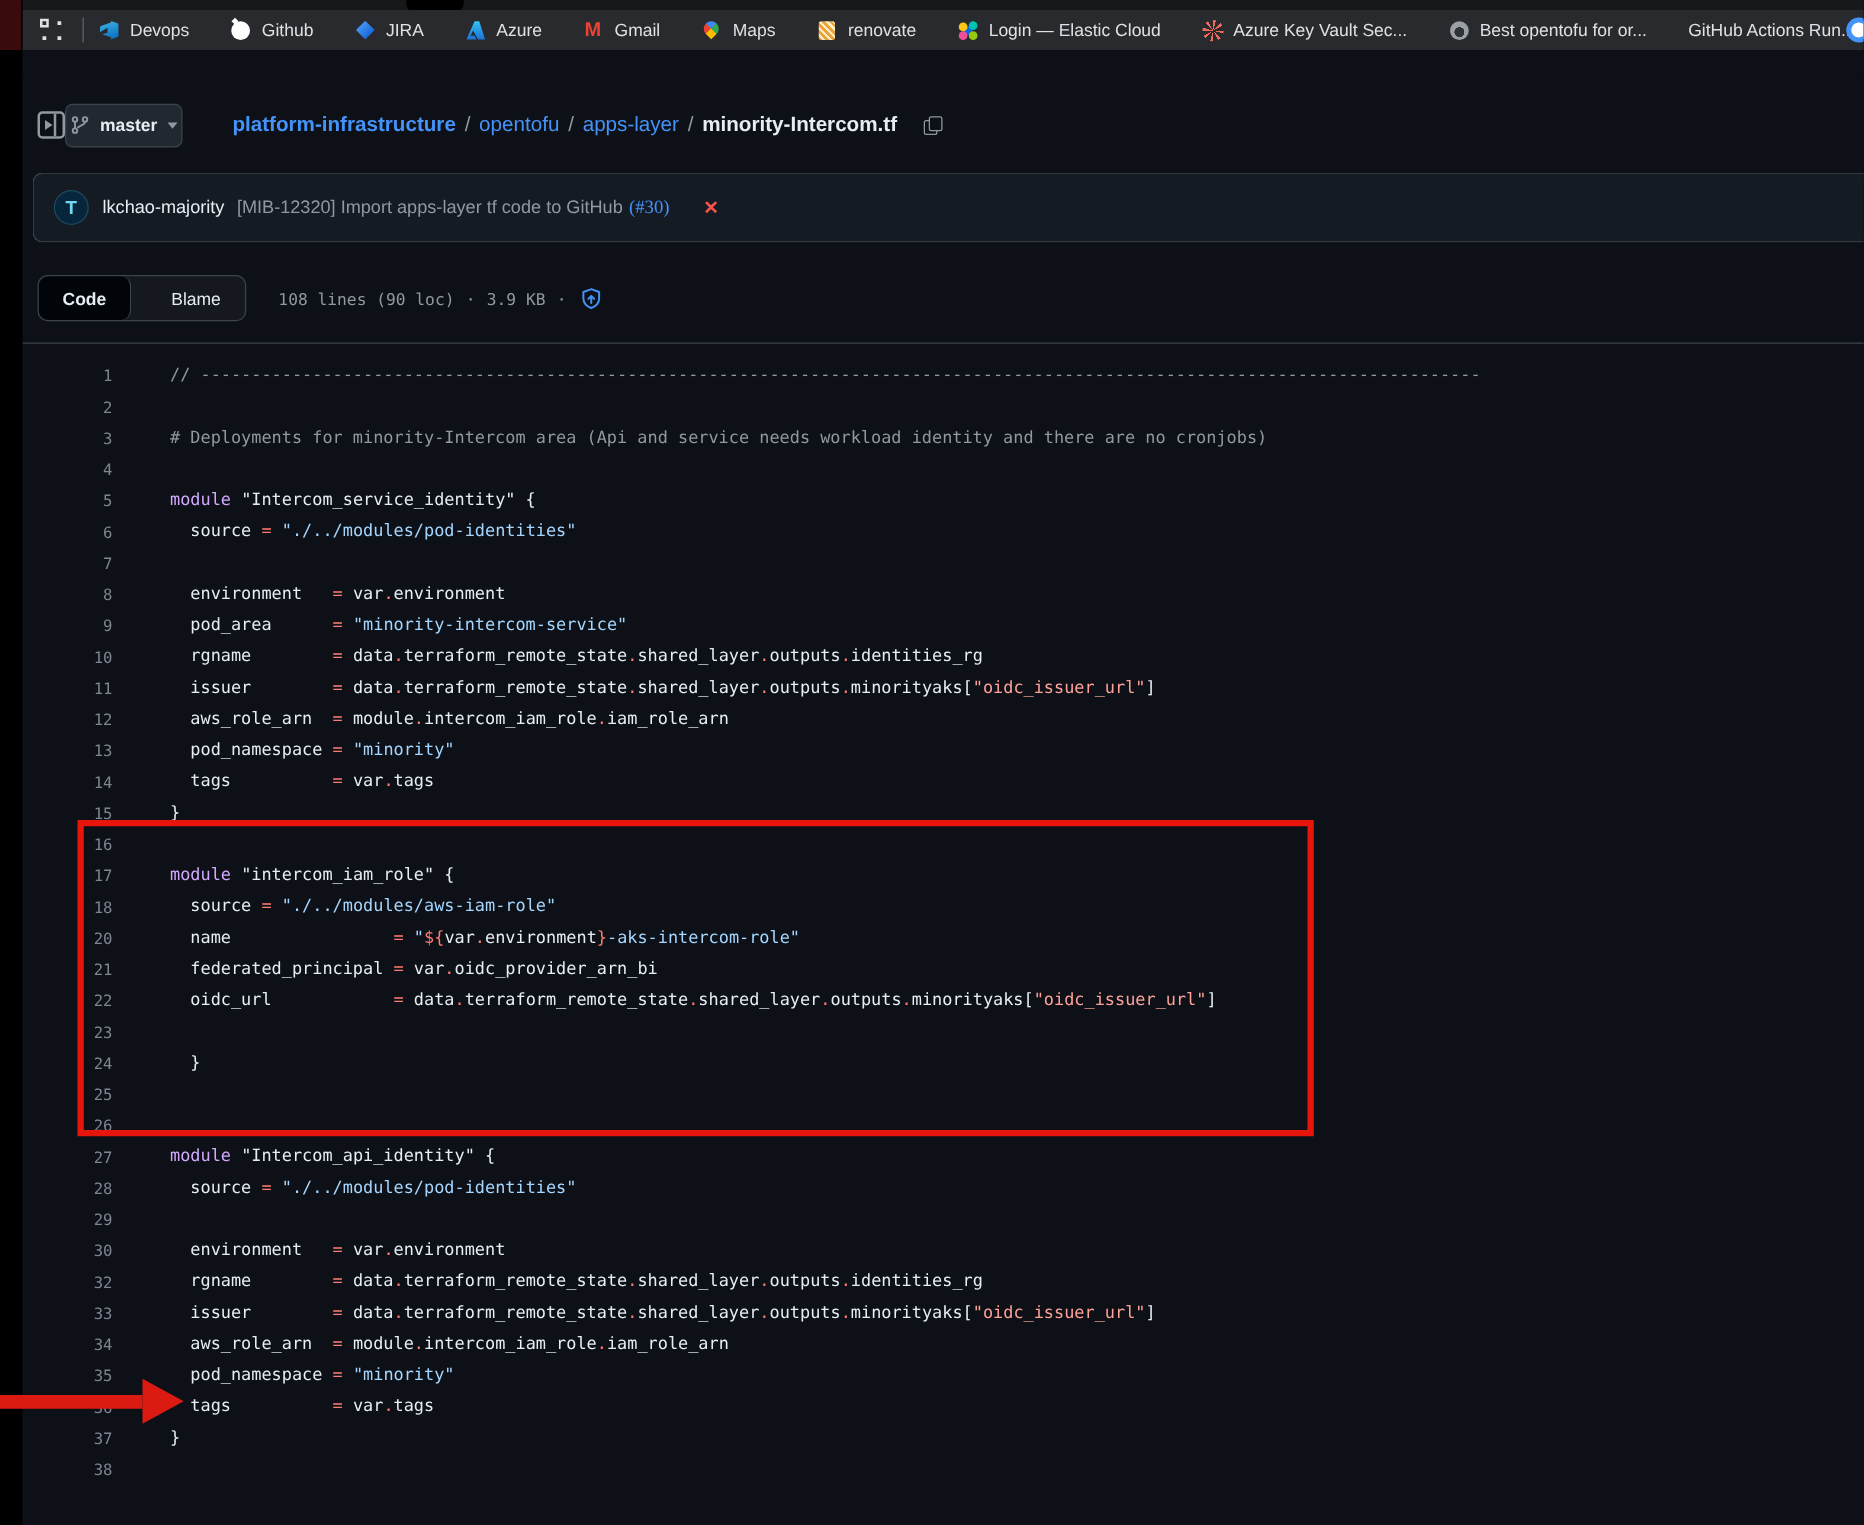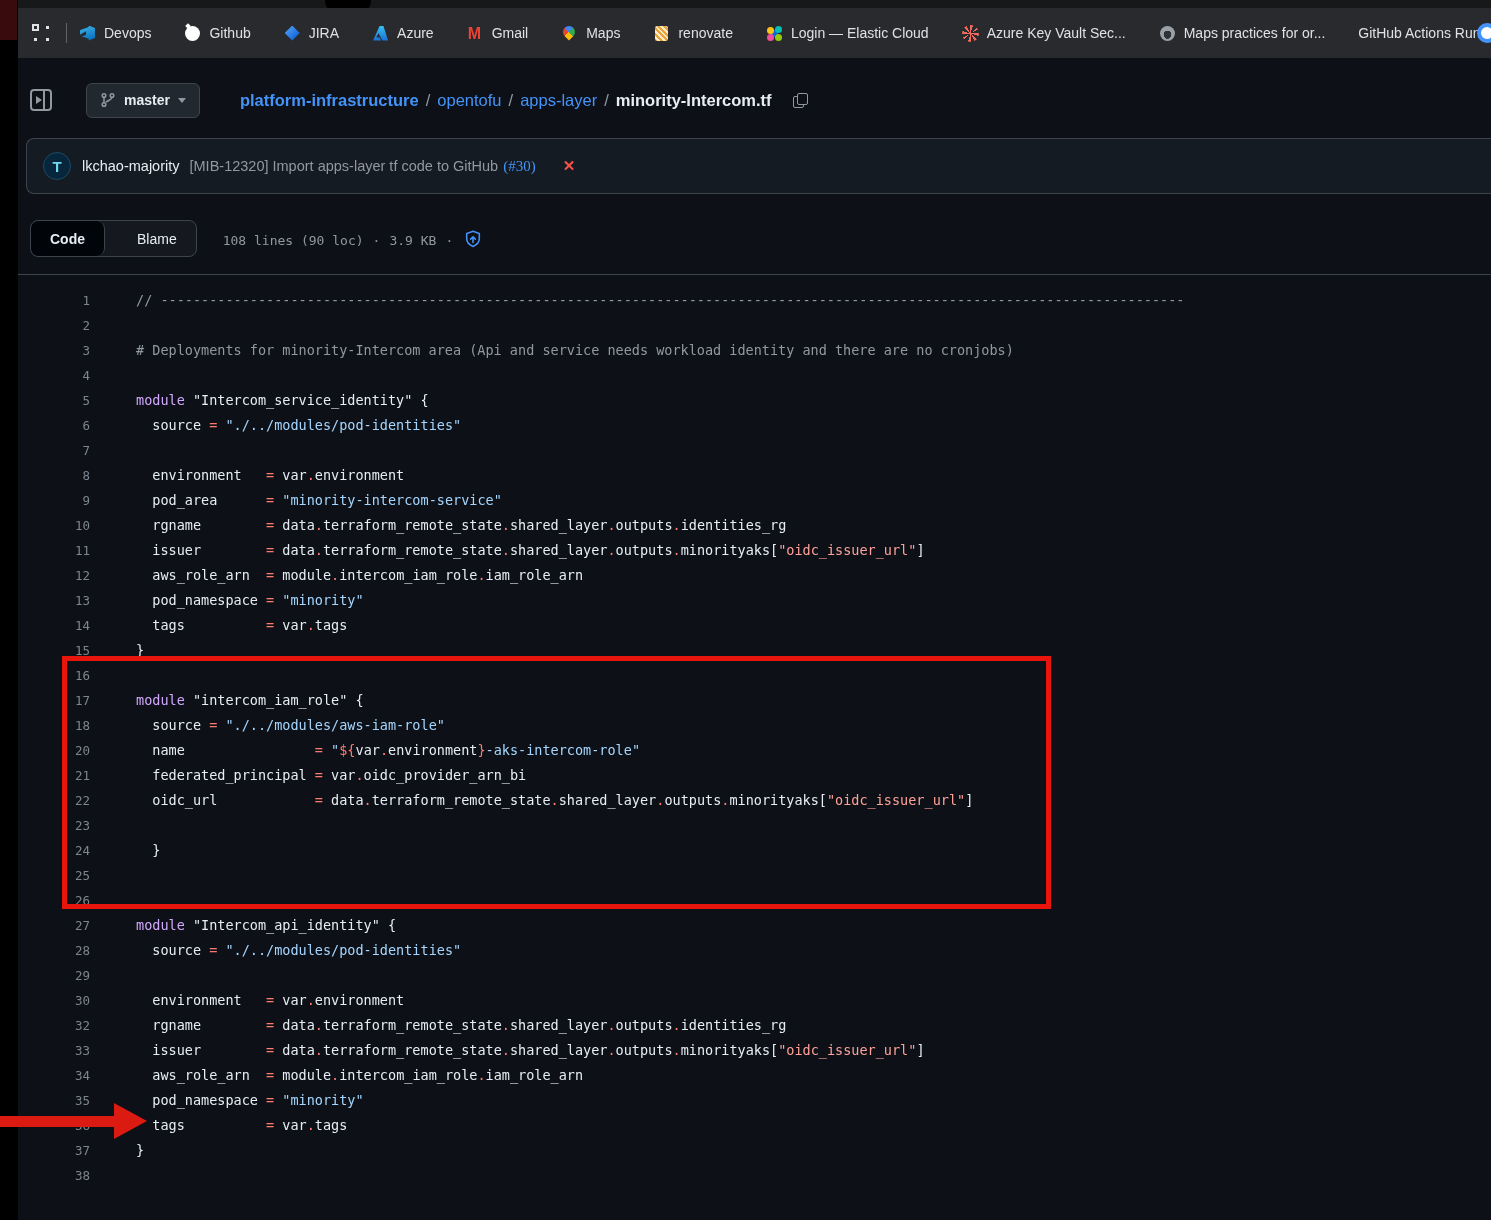--- a/index.html
+++ b/index.html
@@ -11,21 +11,21 @@
   html,body{width:1491px;height:1220px;overflow:hidden;}
   body{background:var(--pagebg);font-family:"Liberation Sans",sans-serif;position:relative;}
 
   
   .left-strip{position:absolute;left:0;top:0;width:18px;height:1220px;background:#000;z-index:3;}
   .red-corner{position:absolute;left:0;top:0;width:17px;height:40px;background:#3a0b0d;}
 
   
   .chrome-top{position:absolute;left:18px;right:0;top:0;height:8px;background:#17181a;}
   .tab-remnant{position:absolute;left:325px;top:0;width:46px;height:11px;background:#000;border-radius:0 0 9px 9px;}
-  .chrome-bar{position:absolute;left:18px;right:0;top:8px;height:50px;background:#282a2d;
+  .chrome-bar{position:absolute;left:18px;right:0;top:8px;height:32px;background:#282a2d;
     display:flex;align-items:center;padding:0 0 0 6px;overflow:hidden;z-index:2;}
   .apps-grid{width:34px;height:34px;display:flex;align-items:center;justify-content:center;flex:none;cursor:pointer;}
   .apps-grid i{width:7px;height:7px;border:2px solid #dfe1e5;display:block;
     box-shadow:12px 0 0 -2px #dfe1e5, 0 12px 0 -2px #dfe1e5, 12px 12px 0 -2px #dfe1e5;
     position:relative;left:-6px;top:-6px;}
   .bm-divider{width:1px;height:20px;background:#5f6368;margin:0 12px 0 8px;flex:none;}
   .bm{display:flex;align-items:center;margin-right:33px;cursor:pointer;flex:none;}
   .bm-label{color:#dfe1e5;font-size:14px;white-space:nowrap;}
   .ic{width:17px;height:17px;margin-right:8px;position:relative;flex:none;}
   .ic::before{content:"";position:absolute;}
@@ -51,21 +51,21 @@
   .bm-partial .ic{width:20px;height:20px;margin:0;}
   .bm-partial .ic::before{inset:0;border-radius:50%;background:#fff;border:4px solid #4493f8;}
 
   
   .page{position:absolute;left:18px;right:0;top:58px;bottom:0;background:var(--pagebg);}
 
   .file-nav{display:flex;align-items:center;padding:22px 0 0 12px;height:62px;}
   .panel-btn{width:22px;height:22px;border:2px solid #9198a1;border-radius:4px;position:relative;cursor:pointer;flex:none;}
   .panel-btn::before{content:"";position:absolute;right:5px;top:0;bottom:0;width:2px;background:#9198a1;}
   .panel-btn::after{content:"";position:absolute;left:4px;top:5px;border:4px solid rgba(0,0,0,0);border-left:6px solid #9198a1;}
-  .branch-btn{margin-left:34px;height:35px;display:flex;align-items:center;gap:8px;padding:0 13px;
+  .branch-btn{height:35px;display:flex;align-items:center;gap:8px;padding:0 3px;
     background:#212830;border:1px solid var(--border);border-radius:6px;cursor:pointer;flex:none;}
   .branch-btn svg{stroke:#9198a1;}
   .branch-label{color:#e6edf3;font-size:14px;font-weight:700;}
   .caret{width:0;height:0;border:4px solid rgba(0,0,0,0);border-top:5px solid #9198a1;margin-top:4px;}
   .breadcrumb{margin-left:40px;font-size:16.5px;display:flex;align-items:center;gap:7px;white-space:nowrap;}
   .breadcrumb a{color:var(--link);text-decoration:none;cursor:pointer;}
   .breadcrumb a:first-child{font-weight:600;}
   .crumb-sep{color:#9198a1;}
   .crumb-file{color:#e6edf3;font-weight:700;}
   .copy-btn{margin-left:14px;width:15px;height:15px;position:relative;cursor:pointer;}
@@ -154,21 +154,21 @@
       <div class="bm">
         <span class="ic ic-elastic"></span>
         <span class="bm-label">Login — Elastic Cloud</span>
       </div>
       <div class="bm">
         <span class="ic ic-keyvault"></span>
         <span class="bm-label">Azure Key Vault Sec...</span>
       </div>
       <div class="bm">
         <span class="ic ic-octocat-gray"></span>
-        <span class="bm-label">Maps practices for or...</span>
+        <span class="bm-label">Best opentofu for or...</span>
       </div>
       <div class="bm">
         <span class="ic ic-none"></span>
         <span class="bm-label">GitHub Actions Run...</span>
       </div>
     </div>
   <div class="bm bm-partial">
     <span class="ic"></span>
   </div>
 </div>

